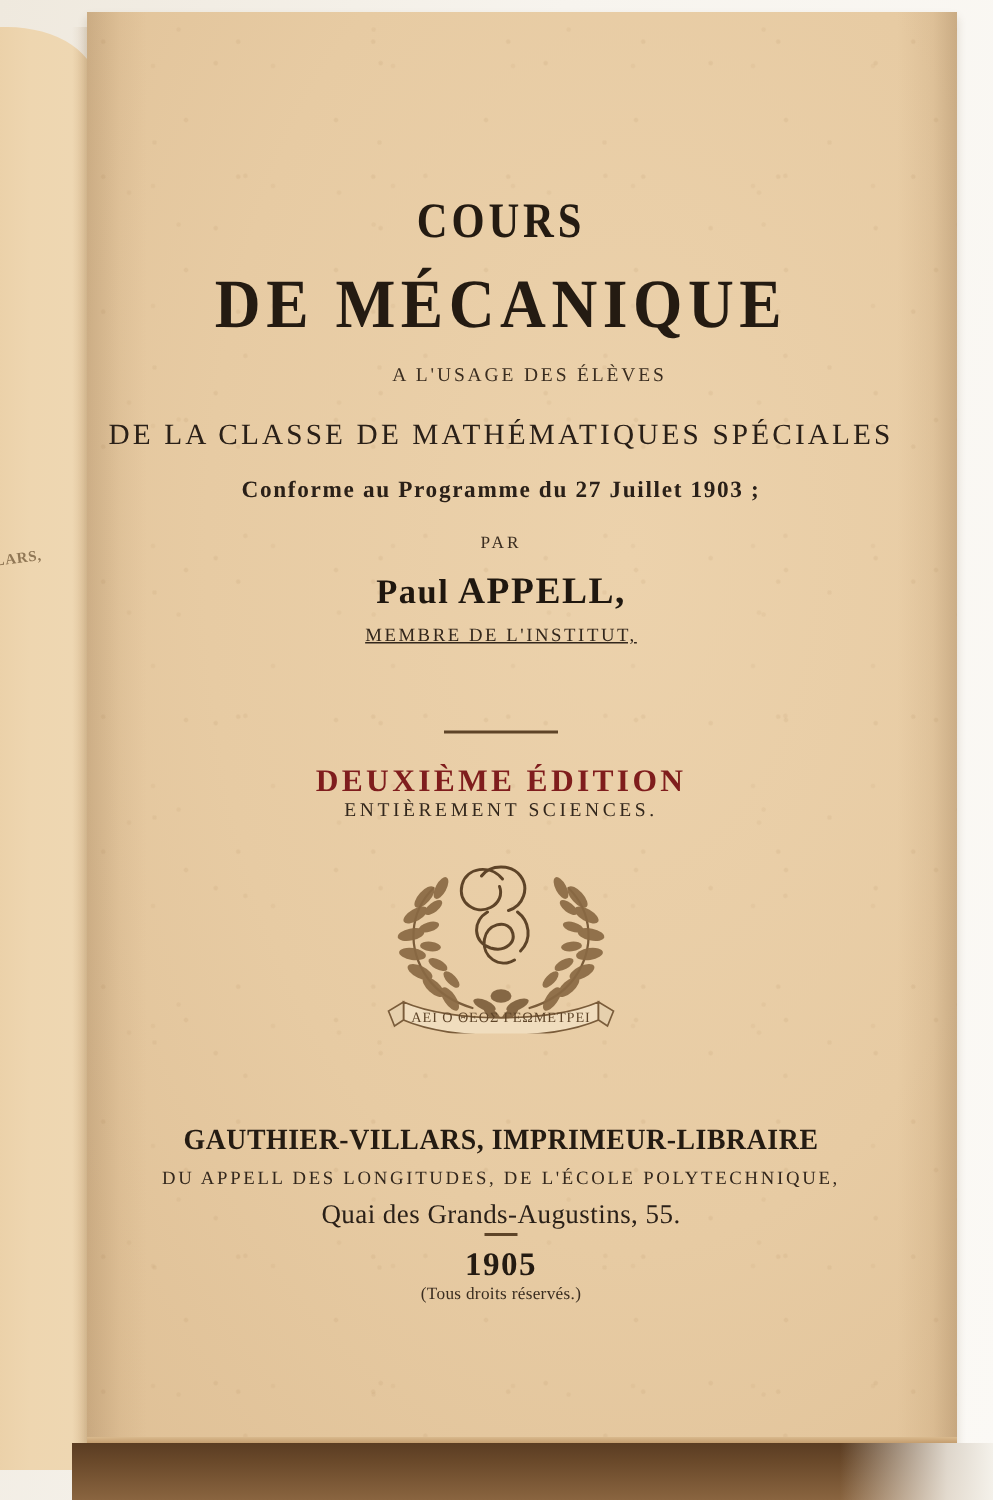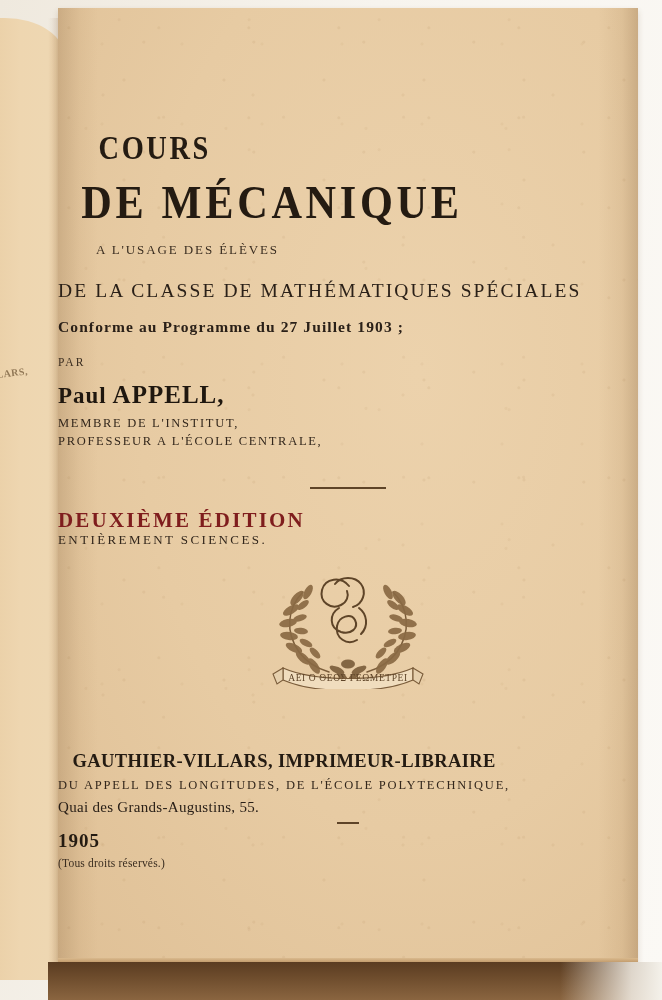--- a/index.html
+++ b/index.html
@@ -127,26 +127,26 @@
     left: 58px;
     top: 958px;
     width: 580px;
     height: 6px;
     background: linear-gradient(180deg, #d9b98d 0%, #b98f5f 100%);
   }
 
   
   .content {
     position: absolute;
-    left: 58px;
+    left: 44px;
     top: 8px;
     width: 580px;
     height: 958px;
     color: #2a2018;
-    text-align: left;
+    text-align: center;
   }
 
   .title-main {
     position: absolute;
     left: 0; right: 0;
     top: 122px;
     font-family: "Liberation Serif", serif;
     font-weight: bold;
     font-size: 33px;
     letter-spacing: 3px;
@@ -214,20 +214,21 @@
     color: #1f170f;
   }
   .author .given { font-size: 23px; }
 
   .cred {
     position: absolute;
     left: 0; right: 0;
     font-size: 12.5px;
     letter-spacing: 1.7px;
     color: #33271c;
+    text-decoration: underline;
   }
   .cred1 { top: 408px; }
   .cred2 { top: 426px; }
   .cred3 { top: 444px; }
 
   .rule-long {
     position: absolute;
     left: 50%;
     top: 479px;
     width: 76px;
@@ -289,41 +290,41 @@
     left: 0; right: 0;
     top: 770px;
     font-size: 12.5px;
     letter-spacing: 1.8px;
     color: #33271c;
   }
   .address {
     position: absolute;
     left: 0; right: 0;
     top: 791px;
-    font-size: 15px;
+    font-size: 18px;
     letter-spacing: 0.3px;
     color: #2a2018;
   }
 
   .rule-short {
     position: absolute;
     left: 50%;
     top: 814px;
     width: 22px;
     height: 2px;
     margin-left: -11px;
     background: #5e4428;
   }
 
   .year {
     position: absolute;
     left: 0; right: 0;
     top: 822px;
     font-weight: bold;
-    font-size: 19px;
+    font-size: 22px;
     letter-spacing: 1px;
     color: #241b12;
   }
   .rights {
     position: absolute;
     left: 0; right: 0;
     top: 849px;
     font-size: 11.5px;
     letter-spacing: 0.2px;
     color: #3a2d20;
@@ -353,21 +354,20 @@
     <div class="classe">DE LA CLASSE DE MATHÉMATIQUES SPÉCIALES</div>
     <div class="conforme">Conforme au Programme du 27 Juillet 1903 ;</div>
 
     <div class="par">PAR</div>
     <div class="author">
       <span class="given">Paul</span>
       <span>APPELL,</span>
     </div>
 
     <div class="cred cred1">MEMBRE DE L'INSTITUT,</div>
-    <div class="cred cred2">PROFESSEUR A L'ÉCOLE CENTRALE,</div>
 
     <div class="rule-long"></div>
 
     <div class="edition1">DEUXIÈME ÉDITION</div>
     <div class="edition2">ENTIÈREMENT SCIENCES.</div>
 
     <div class="emblem">
       <svg viewBox="0 0 170 125" xmlns="http://www.w3.org/2000/svg">
         <g fill="none" stroke="#7a5c3a" stroke-width="1.5" stroke-linecap="round">
 

